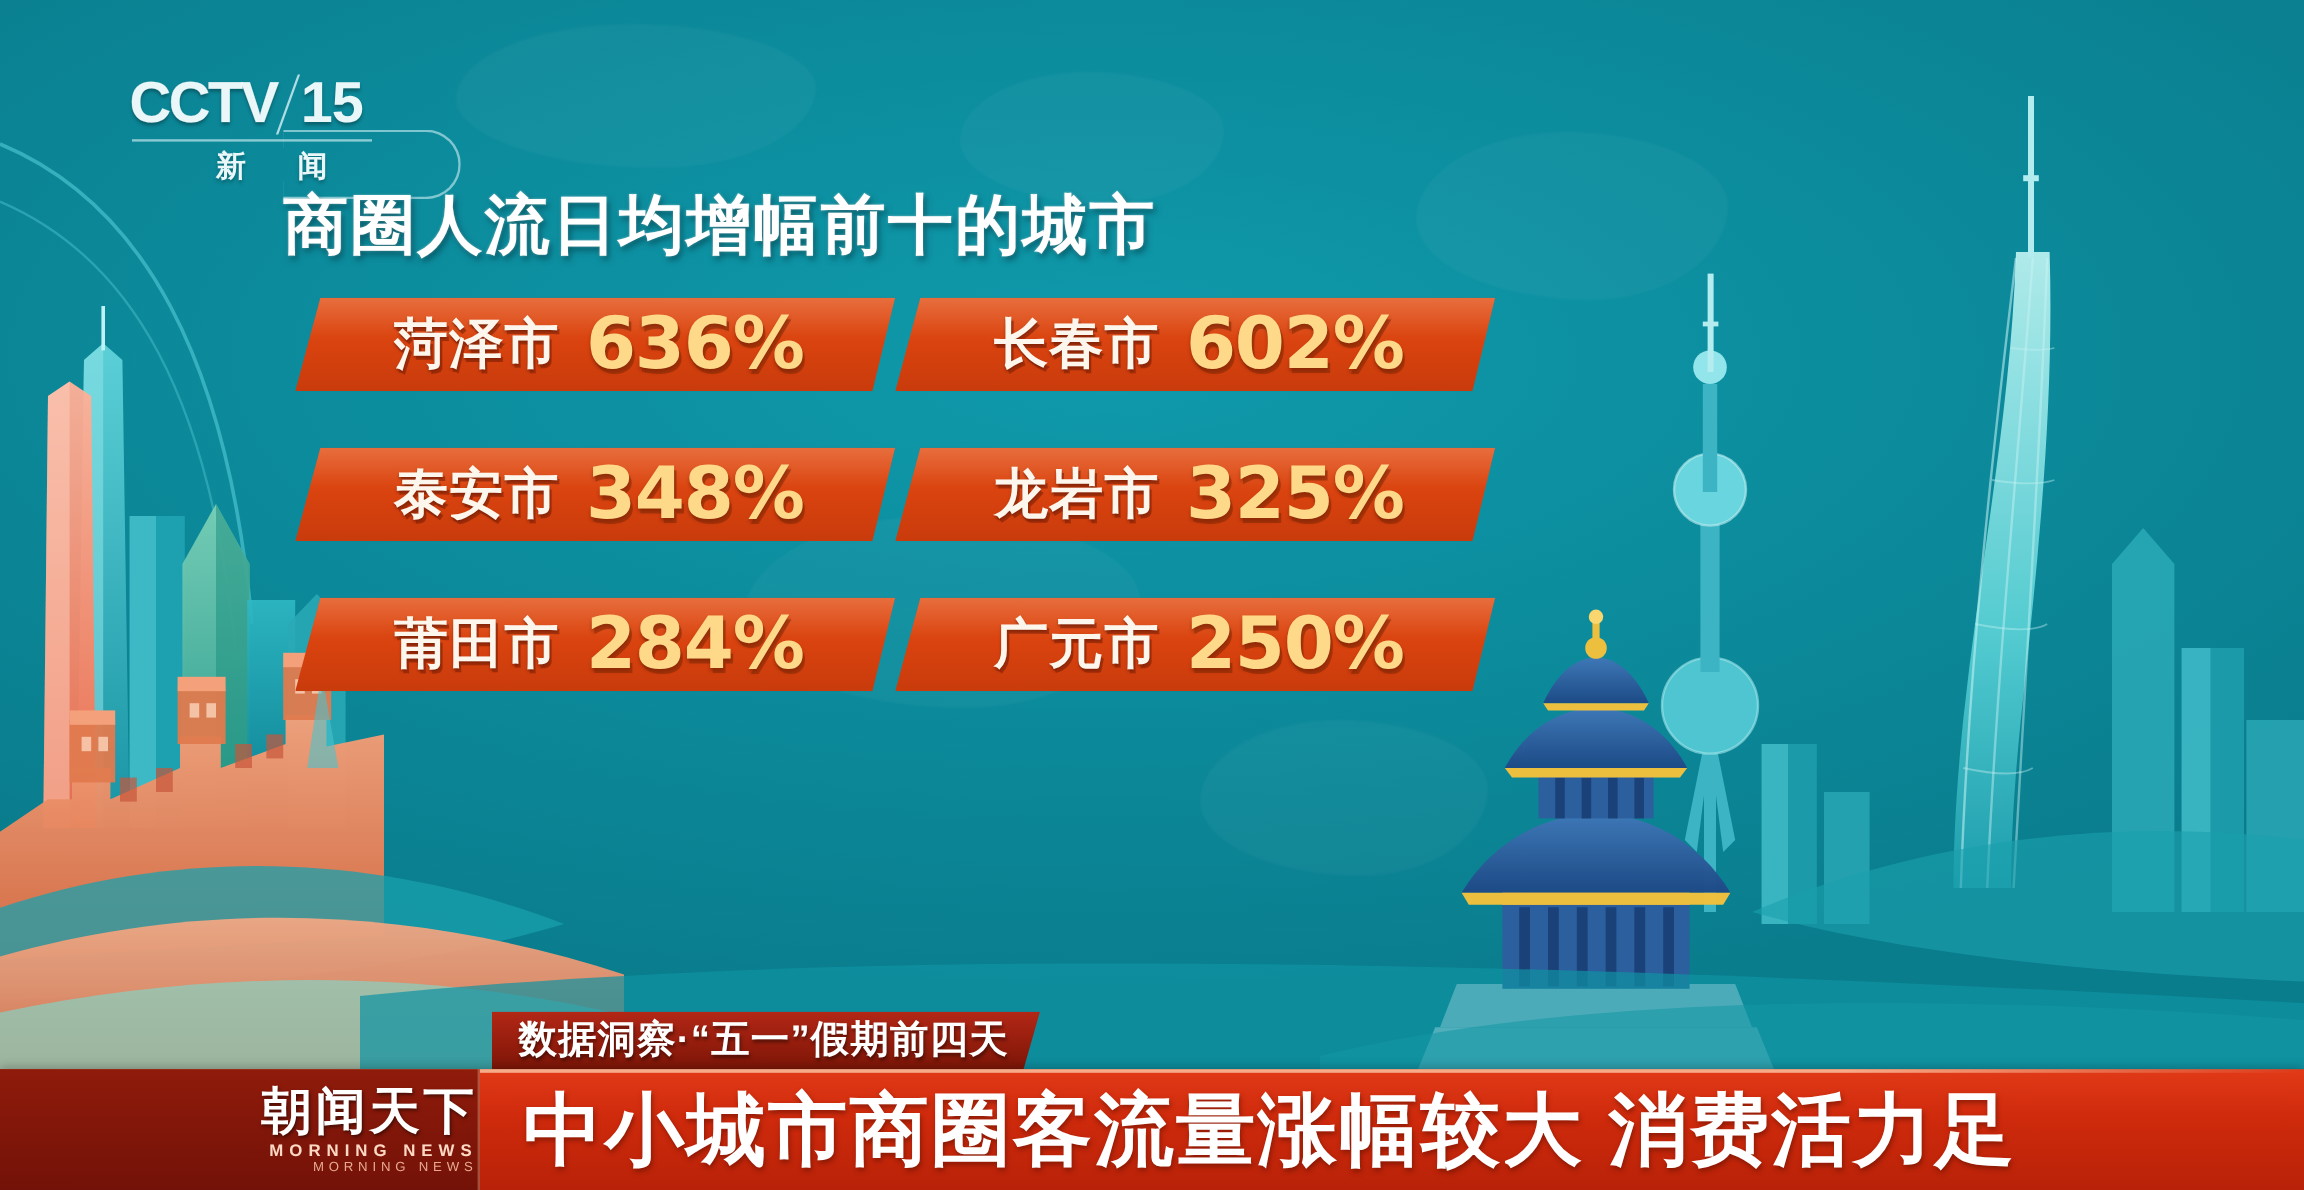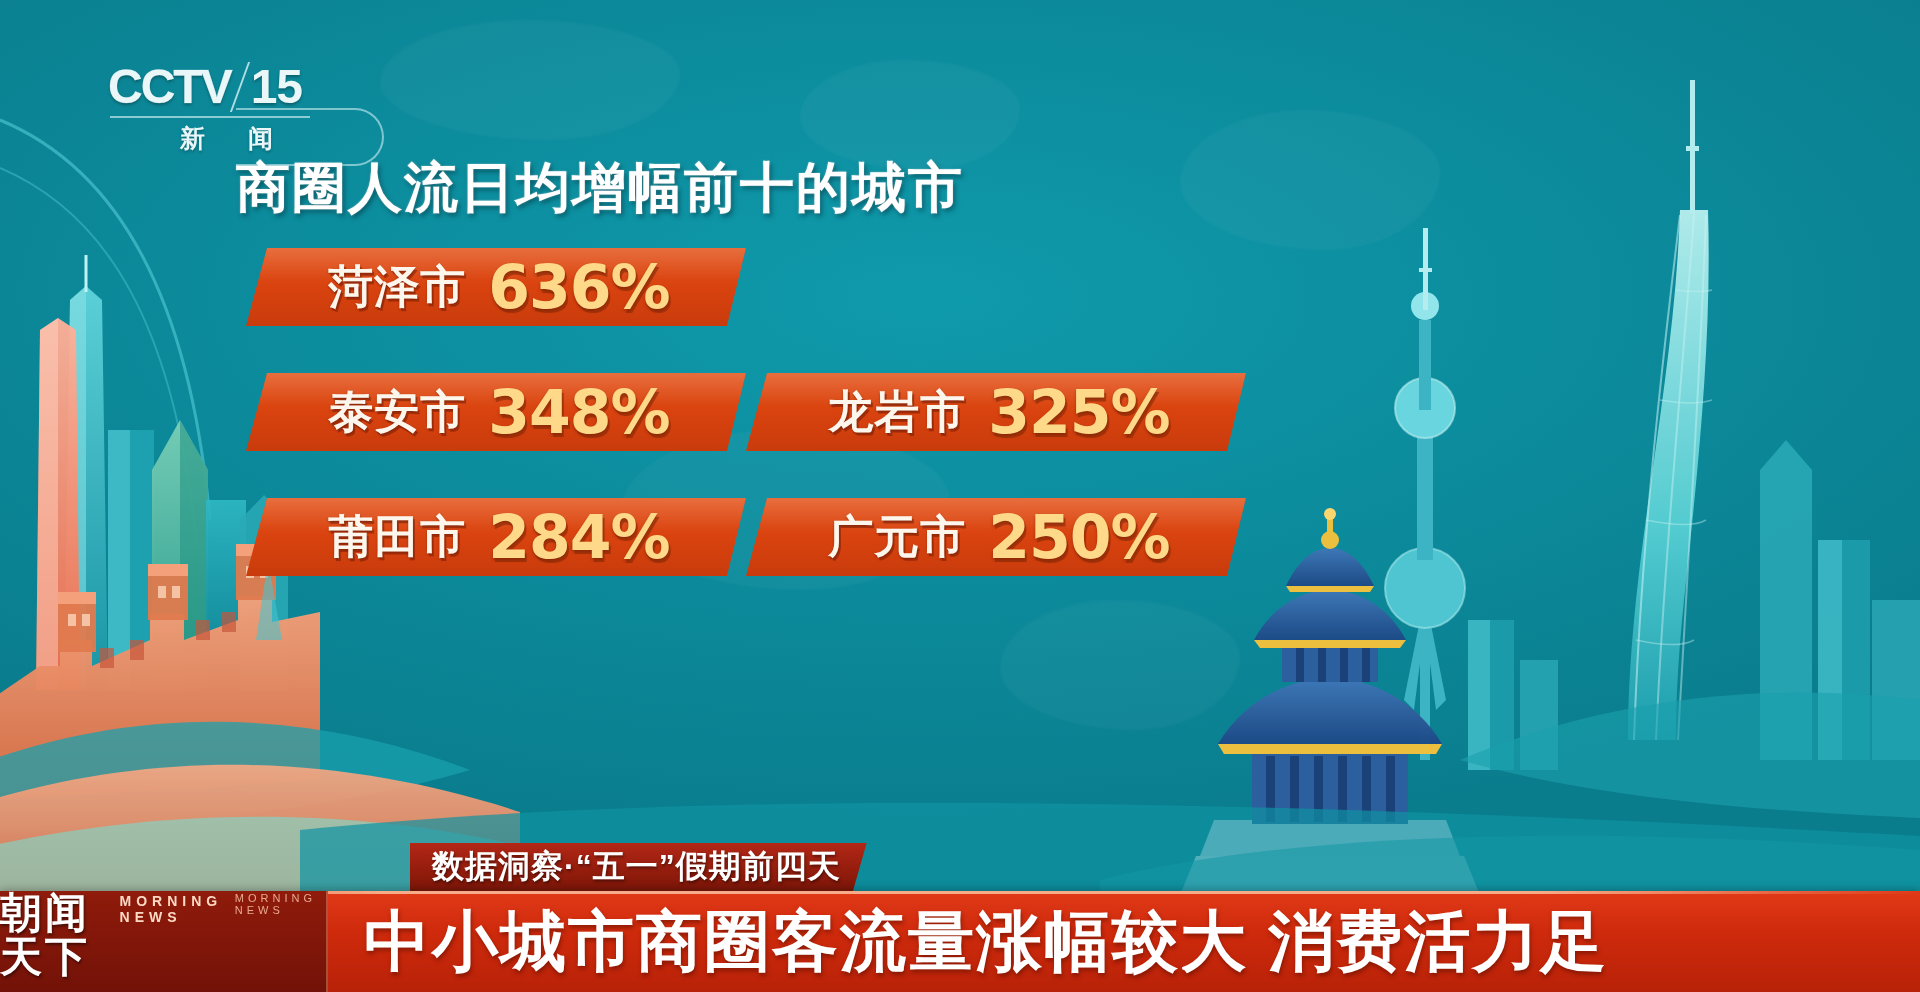--- a/index.html
+++ b/index.html
@@ -139,23 +139,23 @@
     position:absolute; left:0; bottom:0; width:1920px; height:101px;
     background:linear-gradient(180deg,#e03a18 0%, #cf2a0c 40%, #b82208 100%);
     display:flex; align-items:center;
     box-shadow:0 -2px 8px rgba(0,0,0,0.25);
   }
   .bottombar-topline {
     position:absolute; left:0; top:0; width:1920px; height:3px;
     background:linear-gradient(90deg, rgba(255,190,150,0.0) 0%, rgba(255,210,175,0.75) 20%, rgba(255,210,175,0.75) 80%, rgba(255,190,150,0.0) 100%);
   }
   .brandblock {
-    width:328px; height:101px;
+    width:400px; height:101px;
     background:linear-gradient(180deg,#8f1b0b 0%, #731208 100%);
-    display:flex; flex-direction:row; align-items:flex-start; justify-content:center;
+    display:flex; flex-direction:column; align-items:flex-end; justify-content:center;
     border-right:2px solid rgba(255,190,150,0.35);
     position:relative;
   }
   .brand-cn {
     font-size:42px; font-weight:bold; color:#ffffff; letter-spacing:3px;
     text-shadow:1px 2px 3px rgba(0,0,0,0.5);
     line-height:1.05;
   }
   .brand-en {
     font-size:14px; color:#ffd9c4; letter-spacing:5px; font-weight:bold;
@@ -375,20 +375,28 @@
 
     <div class="card-row">
       <div class="card">
         <div class="card-edge"></div>
         <div class="card-shape"></div>
         <div class="card-inner">
           <span class="card-city">菏泽市</span>
           <span class="card-value">636%</span>
         </div>
       </div>
+      <div class="card">
+        <div class="card-edge"></div>
+        <div class="card-shape"></div>
+        <div class="card-inner">
+          <span class="card-city">长春市</span>
+          <span class="card-value">602%</span>
+        </div>
+      </div>
     </div>
 
     <div class="card-row">
       <div class="card">
         <div class="card-edge"></div>
         <div class="card-shape"></div>
         <div class="card-inner">
           <span class="card-city">泰安市</span>
           <span class="card-value">348%</span>
         </div>

